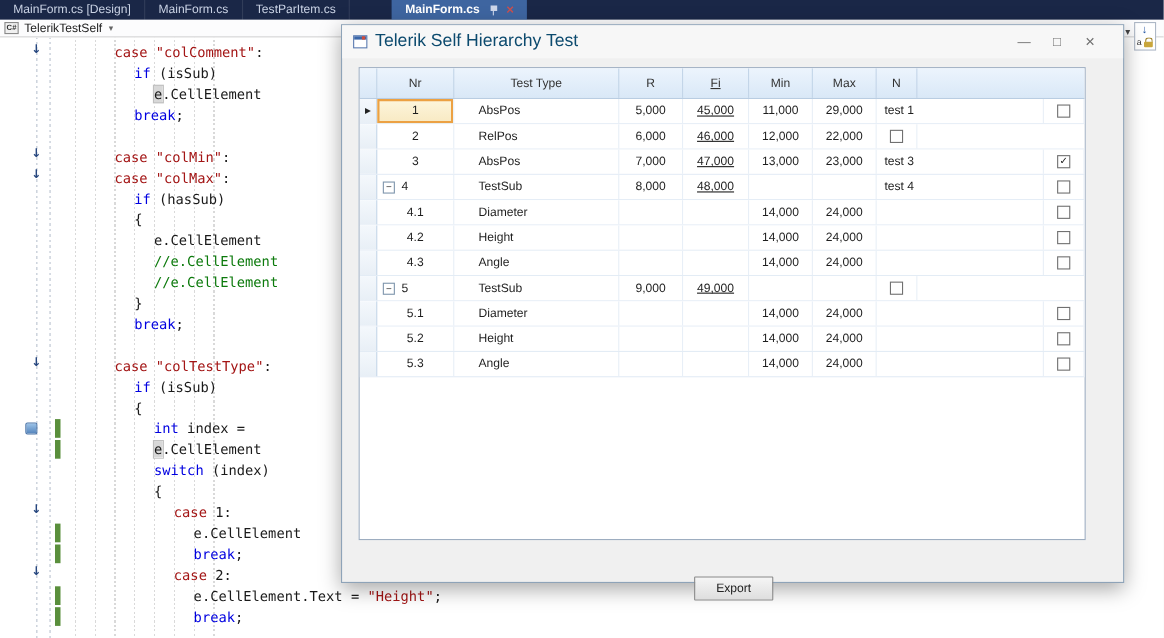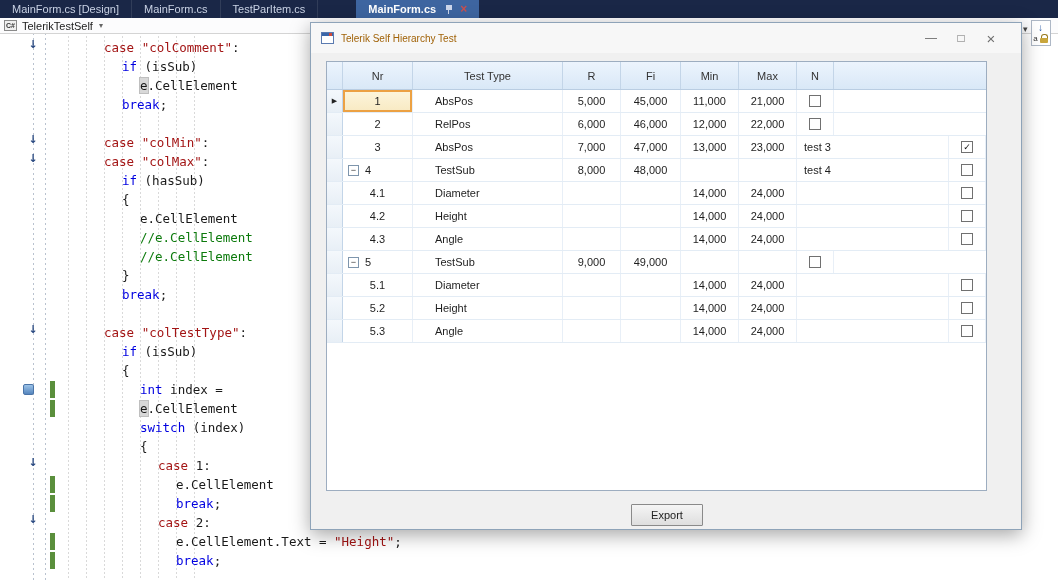--- a/index.html
+++ b/index.html
@@ -88,55 +88,55 @@
     background: #f0f0f0; border: 1px solid #8ea3b8; z-index: 10;
     box-shadow: 0 5px 18px rgba(0,0,0,0.35);
   }
   .dlg-title {
     position: absolute; left: 0; top: 0; right: 0; height: 30px; background: #f7f7f7;
     display: flex; align-items: center; padding-left: 10px;
   }
   .form-icon { position: relative; width: 13px; height: 12px; border: 1px solid #5a7ab0; background: #fff; margin-right: 7px; }
   .form-icon::before { content: ""; position: absolute; left: 0; top: 0; right: 0; height: 3px; background: #3a66a8; }
   .form-icon::after { content: ""; position: absolute; right: 1px; top: 0; width: 3px; height: 3px; background: #d04a3a; }
-  .dlg-title-text { font-size: 10px; color: #a16207; }
+  .dlg-title-text { font-size: 16px; color: #0c4a6e; }
   .win-btns { position: absolute; right: 15px; top: 0; height: 30px; display: flex; }
   .win-btn { width: 30px; height: 30px; display: flex; align-items: center; justify-content: center;
     color: #6f6f6f; font-size: 12px; cursor: default; }
   .win-btn.close { font-size: 15px; }
 
   
   .gridbox {
     position: absolute; left: 15px; top: 38px; width: 661px; height: 430px;
     background: #fff; border: 1px solid #9dadc0; overflow: hidden;
   }
   .grid-header { display: flex; height: 28px;
     background: linear-gradient(#ecf4fd, #d9e8f7); border-bottom: 1px solid #b9cde2; }
   .hcell { border-right: 1px solid #c3d5e8; display: flex; align-items: center; justify-content: center;
     font-size: 11px; color: #333; }
   .grid-row { display: flex; height: 23px; border-bottom: 1px solid #e3ecf5; background: #fff; }
   .cell { border-right: 1px solid #e8eff7; font-size: 11px; color: #1e1e1e;
     display: flex; align-items: center; justify-content: center; overflow: hidden; }
   .ind { width: 16px; }
   .cell.ind { background: linear-gradient(#f4f8fc, #e8eff6); border-right: 1px solid #c3d5e8; }
   .col-nr { width: 70px; } .col-type { width: 150px; } .col-r { width: 58px; }
-  .col-fi { width: 60px; } .col-min { width: 58px; } .col-max { width: 58px; }
+  .col-fi { width: 60px; text-decoration: underline; } .col-min { width: 58px; } .col-max { width: 58px; }
   .col-comment { width: 152px; } .col-n { width: 37px; }
   .cell.col-type { justify-content: flex-start; padding-left: 22px; }
   .cell.col-comment { justify-content: flex-start; padding-left: 7px; }
   .current-cell { box-shadow: inset 0 0 0 2px #eca143; background: linear-gradient(#fdf6dd, #f8e9c2); }
   .has-exp { justify-content: flex-start !important; padding-left: 5px; gap: 6px; }
   .expander { width: 11px; height: 11px; border: 1px solid #7e95ac; background: #fff; color: #333;
     font: 9px/9px "Liberation Sans", sans-serif; display: flex; align-items: center; justify-content: center; flex: none; }
   .checkbox { width: 12px; height: 12px; border: 1px solid #707070; background: #fefefe;
     font: bold 9px/11px "DejaVu Sans", sans-serif; color: #111; text-align: center; }
   .cur-arrow { font-size: 7px; color: #222; }
 
   .export-btn {
-    position: absolute; left: 320px; top: 481px; width: 72px; height: 22px;
+    position: absolute; left: 320px; top: 501px; width: 72px; height: 22px;
     border: 1px solid #8a8a8a; background: linear-gradient(#f5f5f5, #dedede);
     font: 11px "Liberation Sans", sans-serif; color: #222; border-radius: 1px;
   }
 </style>
 </head>
 <body>
 
 <div class="screen">
 
   <div class="tabbar">
@@ -236,21 +236,22 @@
             <div class="cell ind">
               <span class="cur-arrow">▶</span>
             </div>
             <div class="cell col-nr current-cell">
               <span>1</span>
             </div>
             <div class="cell col-type">AbsPos</div>
             <div class="cell col-r">5,000</div>
             <div class="cell col-fi">45,000</div>
             <div class="cell col-min">11,000</div>
-            <div class="cell col-max">21,000</div>
+            <div class="cell col-max">29,000</div>
+            <div class="cell col-comment">test 1</div>
             <div class="cell col-n">
               <span class="checkbox"></span>
             </div>
           </div>
           <div class="grid-row">
             <div class="cell ind"></div>
             <div class="cell col-nr">
               <span>2</span>
             </div>
             <div class="cell col-type">RelPos</div>

